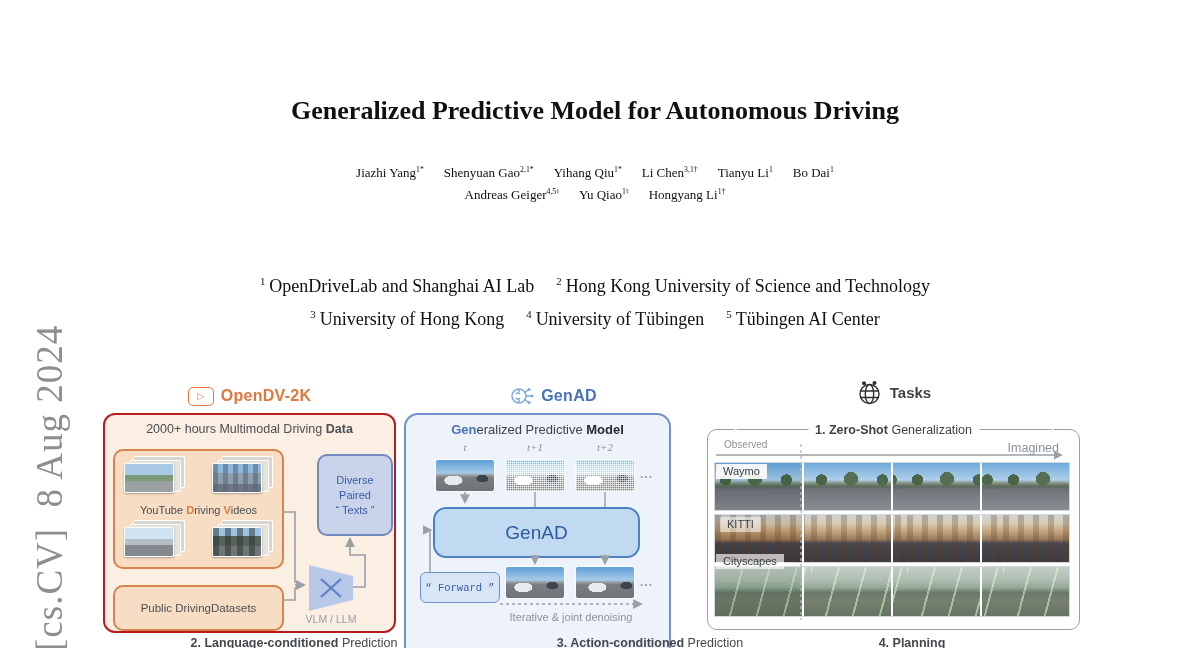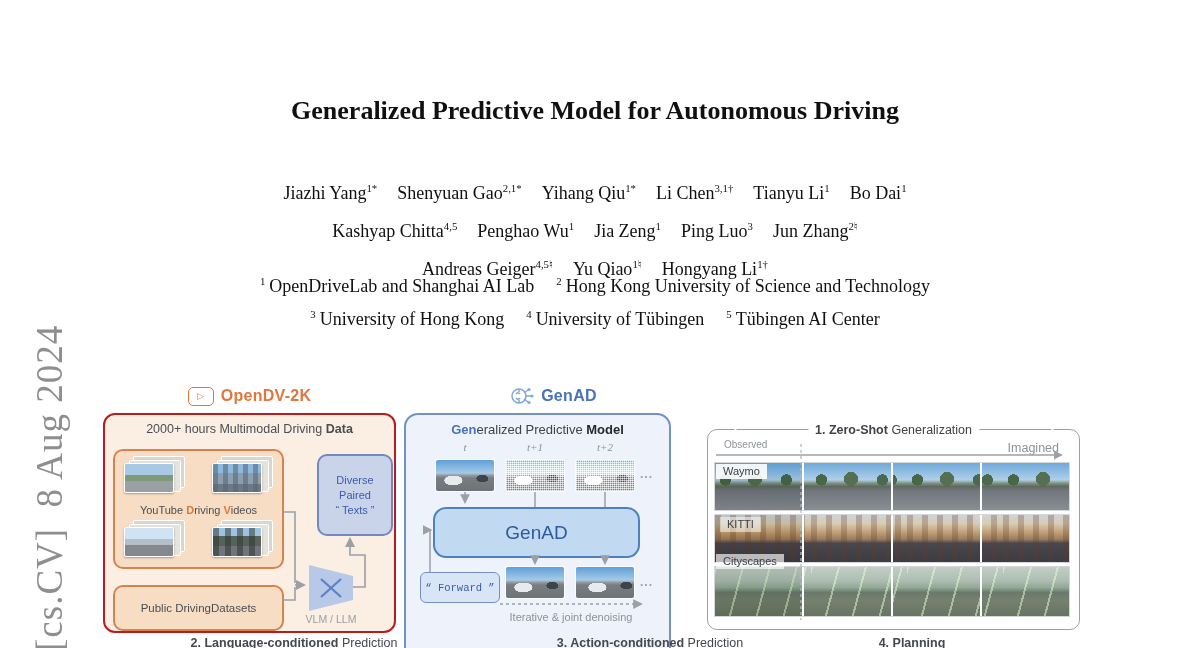--- a/index.html
+++ b/index.html
@@ -6,21 +6,21 @@
   .page{position:relative;width:1200px;height:648px;overflow:hidden;background:#ffffff;
         font-family:"Liberation Sans",sans-serif;}
   
   .arxiv-strip{position:absolute;left:28px;top:651px;transform:rotate(-90deg);
     transform-origin:0 0;font-family:"Liberation Serif",serif;font-size:37px;
     color:#8e8e8e;white-space:pre;letter-spacing:1px;}
   
   .paper-head{position:absolute;left:90px;top:0;width:1010px;text-align:center;
     font-family:"Liberation Serif",serif;color:#101010;}
   .title{position:absolute;top:96px;left:0;right:0;margin:0;font-size:26px;font-weight:bold;}
-  .authors{position:absolute;top:172px;left:0;right:0;font-size:18px;line-height:33px;}
+  .authors{position:absolute;top:161px;left:0;right:0;font-size:13px;line-height:18px;}
   .author{margin:0 10px;white-space:nowrap;}
   sup{font-size:.6em;}
   .affils{position:absolute;top:268px;left:0;right:0;font-size:18px;line-height:27.5px;}
   .affil{margin:0 11px;white-space:nowrap;}
   .affil sup{margin-right:4px;}
   
   .fig-header{position:absolute;display:flex;align-items:center;justify-content:center;gap:7px;height:26px;}
   .h-opendv{left:103px;width:293px;top:383px;}
   .h-genad{left:420px;width:267px;top:383px;}
   .h-tasks{left:707px;width:373px;top:379px;}
@@ -133,21 +133,20 @@
 <body>
 
 <div class="page">
 
   <div class="arxiv-strip">[cs.CV]  8 Aug 2024</div>
 
   <div class="paper-head">
     <h1 class="title">Generalized Predictive Model for Autonomous Driving</h1>
     <div class="authors" id="authors">
         <div><span class="author">Jiazhi Yang<sup>1*</sup></span><span class="author">Shenyuan Gao<sup>2,1*</sup></span><span class="author">Yihang Qiu<sup>1*</sup></span><span class="author">Li Chen<sup>3,1†</sup></span><span class="author">Tianyu Li<sup>1</sup></span><span class="author">Bo Dai<sup>1</sup></span></div>
-        <div><span class="author">Kashyap Chitta<sup>4,5</sup></span><span class="author">Penghao Wu<sup>1</sup></span><span class="author">Jia Zeng<sup>1</sup></span><span class="author">Ping Luo<sup>3</sup></span><span class="author">Jun Zhang<sup>2♮</sup></span></div>
         <div><span class="author">Andreas Geiger<sup>4,5♮</sup></span><span class="author">Yu Qiao<sup>1♮</sup></span><span class="author">Hongyang Li<sup>1†</sup></span></div>
       </div>
     <div class="affils" id="affils">
         <div><span class="affil"><sup>1</sup>OpenDriveLab and Shanghai AI Lab</span><span class="affil"><sup>2</sup>Hong Kong University of Science and Technology</span></div>
         <div><span class="affil"><sup>3</sup>University of Hong Kong</span><span class="affil"><sup>4</sup>University of Tübingen</span><span class="affil"><sup>5</sup>Tübingen AI Center</span></div>
       </div>
   </div>
 
   <div class="fig-header h-opendv">
     <span class="play-icon">▷</span>
@@ -161,20 +160,32 @@
         <path d="M6,9 q2,-2.5 4,0 M6,13 q2,2.5 4,0 M9,4 v3 M9,15 v3"></path>
         <path d="M14,8 L18,5 M15,11 L21,11 M14,14 L18,17"></path>
         <circle cx="19" cy="4.5" r="1.6" fill="#7FA8DC" stroke="none"></circle>
         <circle cx="22" cy="11" r="1.6" fill="#7FA8DC" stroke="none"></circle>
         <circle cx="19" cy="17.5" r="1.6" fill="#7FA8DC" stroke="none"></circle>
       </svg>
     </span>
     <span class="txt">GenAD</span>
   </div>
 
+  <div class="fig-header h-tasks">
+    <span style="display:flex;">
+      <svg width="27" height="27" viewBox="0 0 27 27" fill="none" stroke="#2F2F2F" stroke-width="1.4">
+        <circle cx="13.5" cy="15" r="9.5"></circle>
+        <ellipse cx="13.5" cy="15" rx="4.2" ry="9.5"></ellipse>
+        <path d="M4.5,12 h18 M4.5,18.5 h18"></path>
+        <circle cx="8" cy="4.2" r="2" fill="#2F2F2F" stroke="none"></circle>
+        <circle cx="18.5" cy="4" r="2" fill="#2F2F2F" stroke="none"></circle>
+      </svg>
+    </span>
+    <span class="txt">Tasks</span>
+  </div>
 
   <div class="panel p-opendv">
     <div class="pd-title">
       <span>2000+ hours Multimodal Driving </span><b>Data</b>
     </div>
 
     <div class="yt-box">
       <div class="stack st-tl">
           <div class="ph v1"></div>
         </div>

